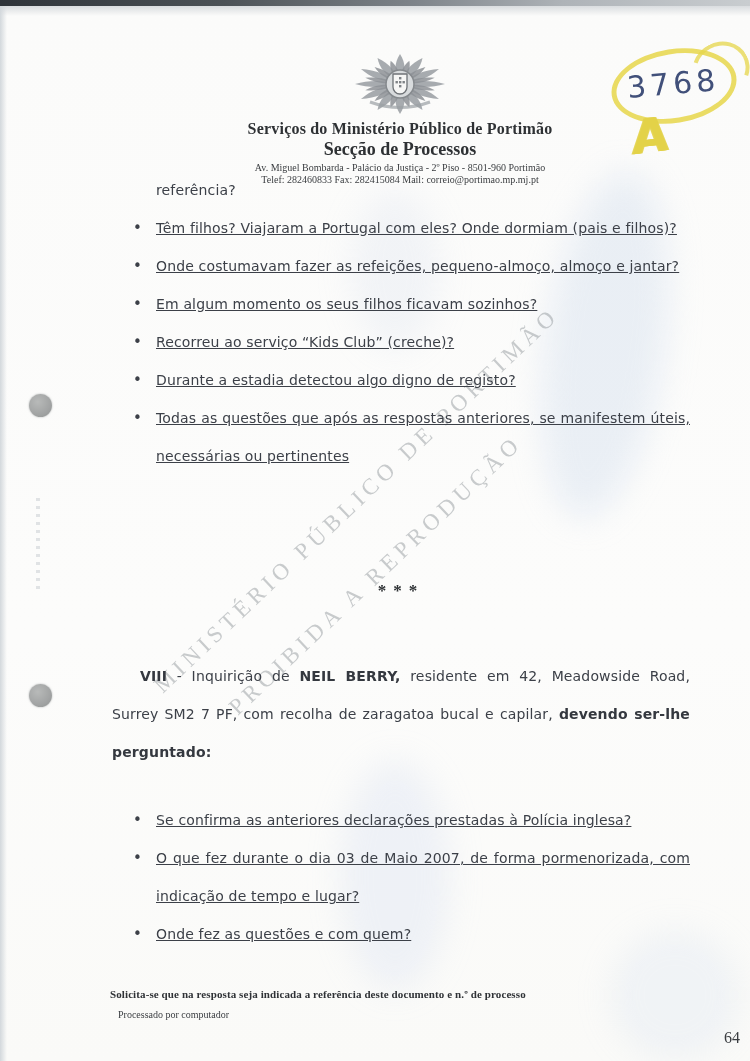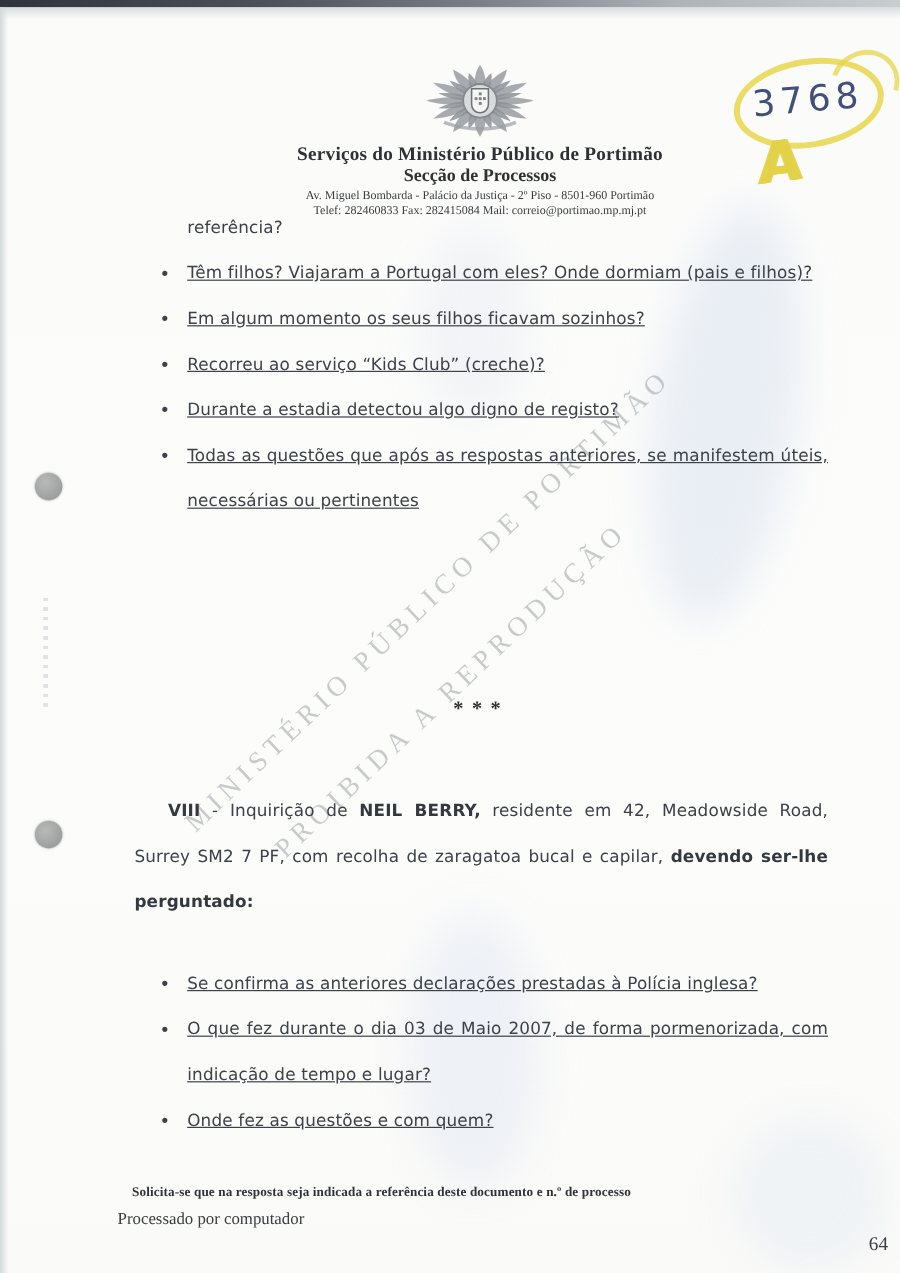--- a/index.html
+++ b/index.html
@@ -31,21 +31,21 @@
   .smudge.s1 { left:545px; top:170px; width:120px; height:350px; background:rgba(188,205,231,.28); transform:rotate(8deg); }
   .smudge.s2 { left:340px; top:760px; width:110px; height:230px; background:rgba(190,207,233,.20); }
   .smudge.s3 { left:610px; top:930px; width:130px; height:130px; background:rgba(192,208,232,.18); }
   .smudge.s4 { left:350px; top:190px; width:90px; height:160px; background:rgba(195,208,230,.16); }
 
   
   .letterhead { position:absolute; left:112px; top:50px; width:576px; text-align:center;
     font-family:"Liberation Serif", serif; color:#2e3134; }
   .emblem { display:block; margin:0 auto 4px auto; }
   .lh-org  { font-weight:700; font-size:16px; letter-spacing:.2px; }
-  .lh-dept { font-weight:700; font-size:15px; margin-top:1px; }
+  .lh-dept { font-weight:700; font-size:18px; margin-top:1px; }
   .lh-addr { font-size:10px; margin-top:2px; color:#3a3d40; }
   .lh-tel  { font-size:10px; margin-top:1px; color:#3a3d40; }
 
   
   .anno-ellipse { position:absolute; left:611px; top:49px; width:116px; height:64px;
     border:5px solid rgba(230,214,74,.85); border-radius:50%; transform:rotate(-9deg); }
   .anno-loop { position:absolute; left:692px; top:42px; width:50px; height:46px;
     border:4px solid rgba(230,214,74,.75); border-left-color:transparent; border-bottom-color:transparent;
     border-radius:50%; transform:rotate(-28deg); }
   .anno-num { position:absolute; left:627px; top:66px; font-size:30px; letter-spacing:4px;
@@ -71,22 +71,22 @@
   ul.qlist li::before { content:"•"; position:absolute; left:21px; top:0; font-size:15px; }
   .separator { position:absolute; left:112px; top:581px; width:578px; text-align:center;
     font-family:"Liberation Serif", serif; font-weight:700; font-size:17px; letter-spacing:7px; color:#2e3134; }
   .para8 { top:657px; text-indent:28px; }
   .para8 b { font-weight:700; color:#34383f; }
   .sec2 { top:801px; }
 
   
   .footer-note1 { position:absolute; left:110px; top:988px; font-family:"Liberation Serif", serif;
     font-weight:700; font-size:11px; color:#2f3236; letter-spacing:.1px;text-align:center; }
-  .footer-note2 { position:absolute; left:98px; top:1009px; font-family:"Liberation Serif", serif;
-    font-size:14px; color:#3a3d41; }
+  .footer-note2 { position:absolute; left:118px; top:1009px; font-family:"Liberation Serif", serif;
+    font-size:10px; color:#3a3d41; }
   .page-num { position:absolute; left:700px; top:1029px; width:40px; text-align:right;
     font-family:"Liberation Serif", serif; font-size:16px; color:#3a3d41; }
 </style>
 </head>
 <body>
 
 <div class="scan">
 
   <div class="top-band"></div>
   <div class="top-band-shadow"></div>
@@ -157,20 +157,21 @@
 
   <div class="anno-ellipse"></div>
   <div class="anno-loop"></div>
   <div class="anno-num">3768</div>
   <div class="anno-letter">A</div>
 
   <div class="bodytext sec1">
     <div class="carry">referência?</div>
     <ul class="qlist">
       <li>Têm filhos? Viajaram a Portugal com eles? Onde dormiam (pais e filhos)?</li>
+      <li>Onde costumavam fazer as refeições, pequeno-almoço, almoço e jantar?</li>
       <li>Em algum momento os seus filhos ficavam sozinhos?</li>
       <li>Recorreu ao serviço “Kids Club” (creche)?</li>
       <li>Durante a estadia detectou algo digno de registo?</li>
       <li>Todas as questões que após as respostas anteriores, se manifestem úteis, necessárias ou pertinentes</li>
     </ul>
   </div>
 
   <div class="separator">***</div>
 
   <div class="bodytext para8">

